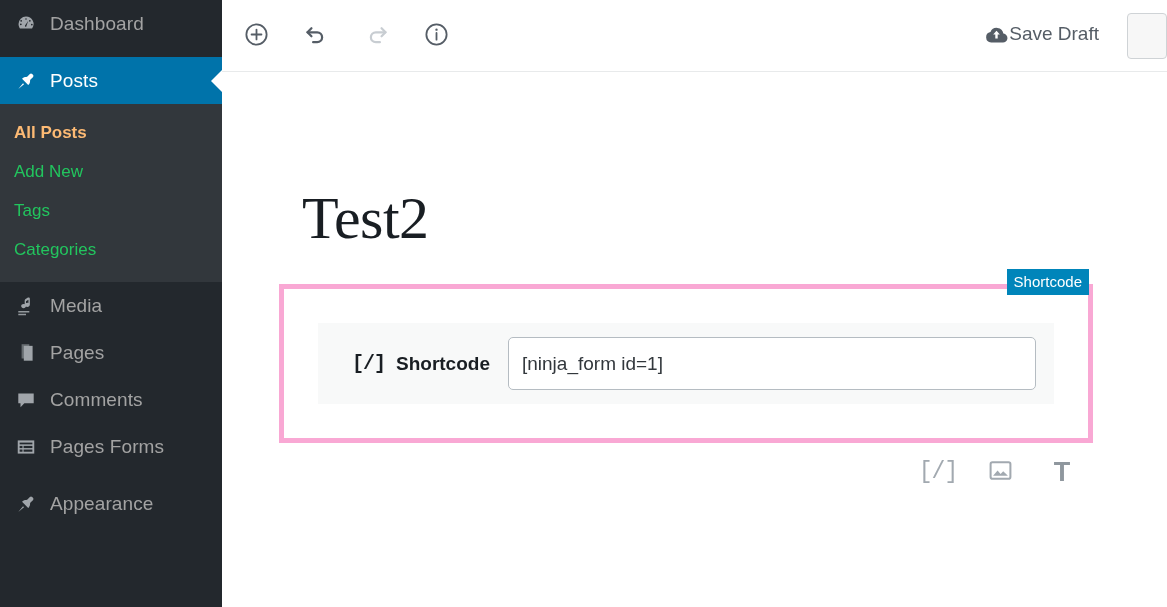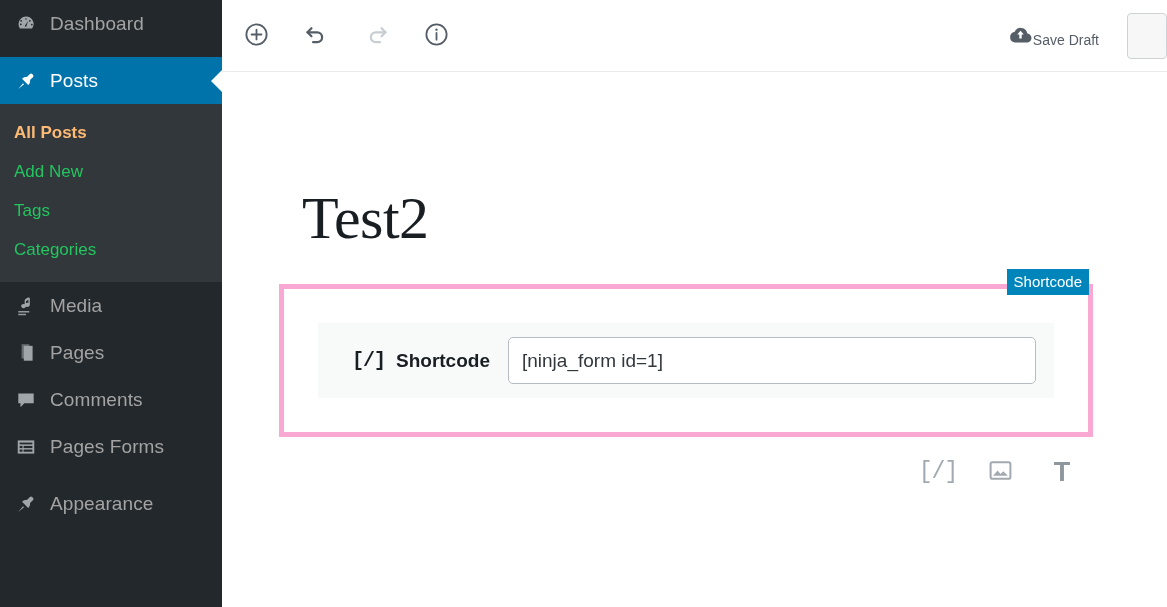--- a/index.html
+++ b/index.html
@@ -92,22 +92,22 @@
     cursor: pointer;
     background: none; border: none;
   }
   .tb-btn.disabled { color: #c8cdd2; cursor: default; }
   .tb-right {
     margin-left: auto;
     display: flex; align-items: center;
     padding-right: 0;
   }
   .save-draft {
-    display: flex; align-items: flex-end; 
-    font-size: 14px;
+    display: flex; align-items: flex-start; 
+    font-size: 19px;
     color: #555d66;
     cursor: pointer;
     padding: 8px 14px;
     background: none; border: none;
     font-family: "Liberation Sans", sans-serif;
   }
   .save-draft .sd-icon { color: #555d66; display: flex; }
   .preview-btn {
     width: 40px; height: 46px;
     margin-left: 14px;
@@ -163,21 +163,21 @@
     padding-left: 16px;
   }
   .sc-label .sc-brackets {
     font-family: "Liberation Mono", monospace;
     font-weight: bold;
     font-size: 20px;
     letter-spacing: -1px;
   }
   .sc-input {
     flex: 1 1 auto;
-    height: 47px;
+    height: 53px;
     border: 1px solid #b5bcc2;
     border-radius: 5px;
     background: #ffffff;
     font-family: "Liberation Sans", sans-serif;
     font-size: 19px;
     color: #32373c;
     padding: 0 13px;
     outline: none;
   }
 

